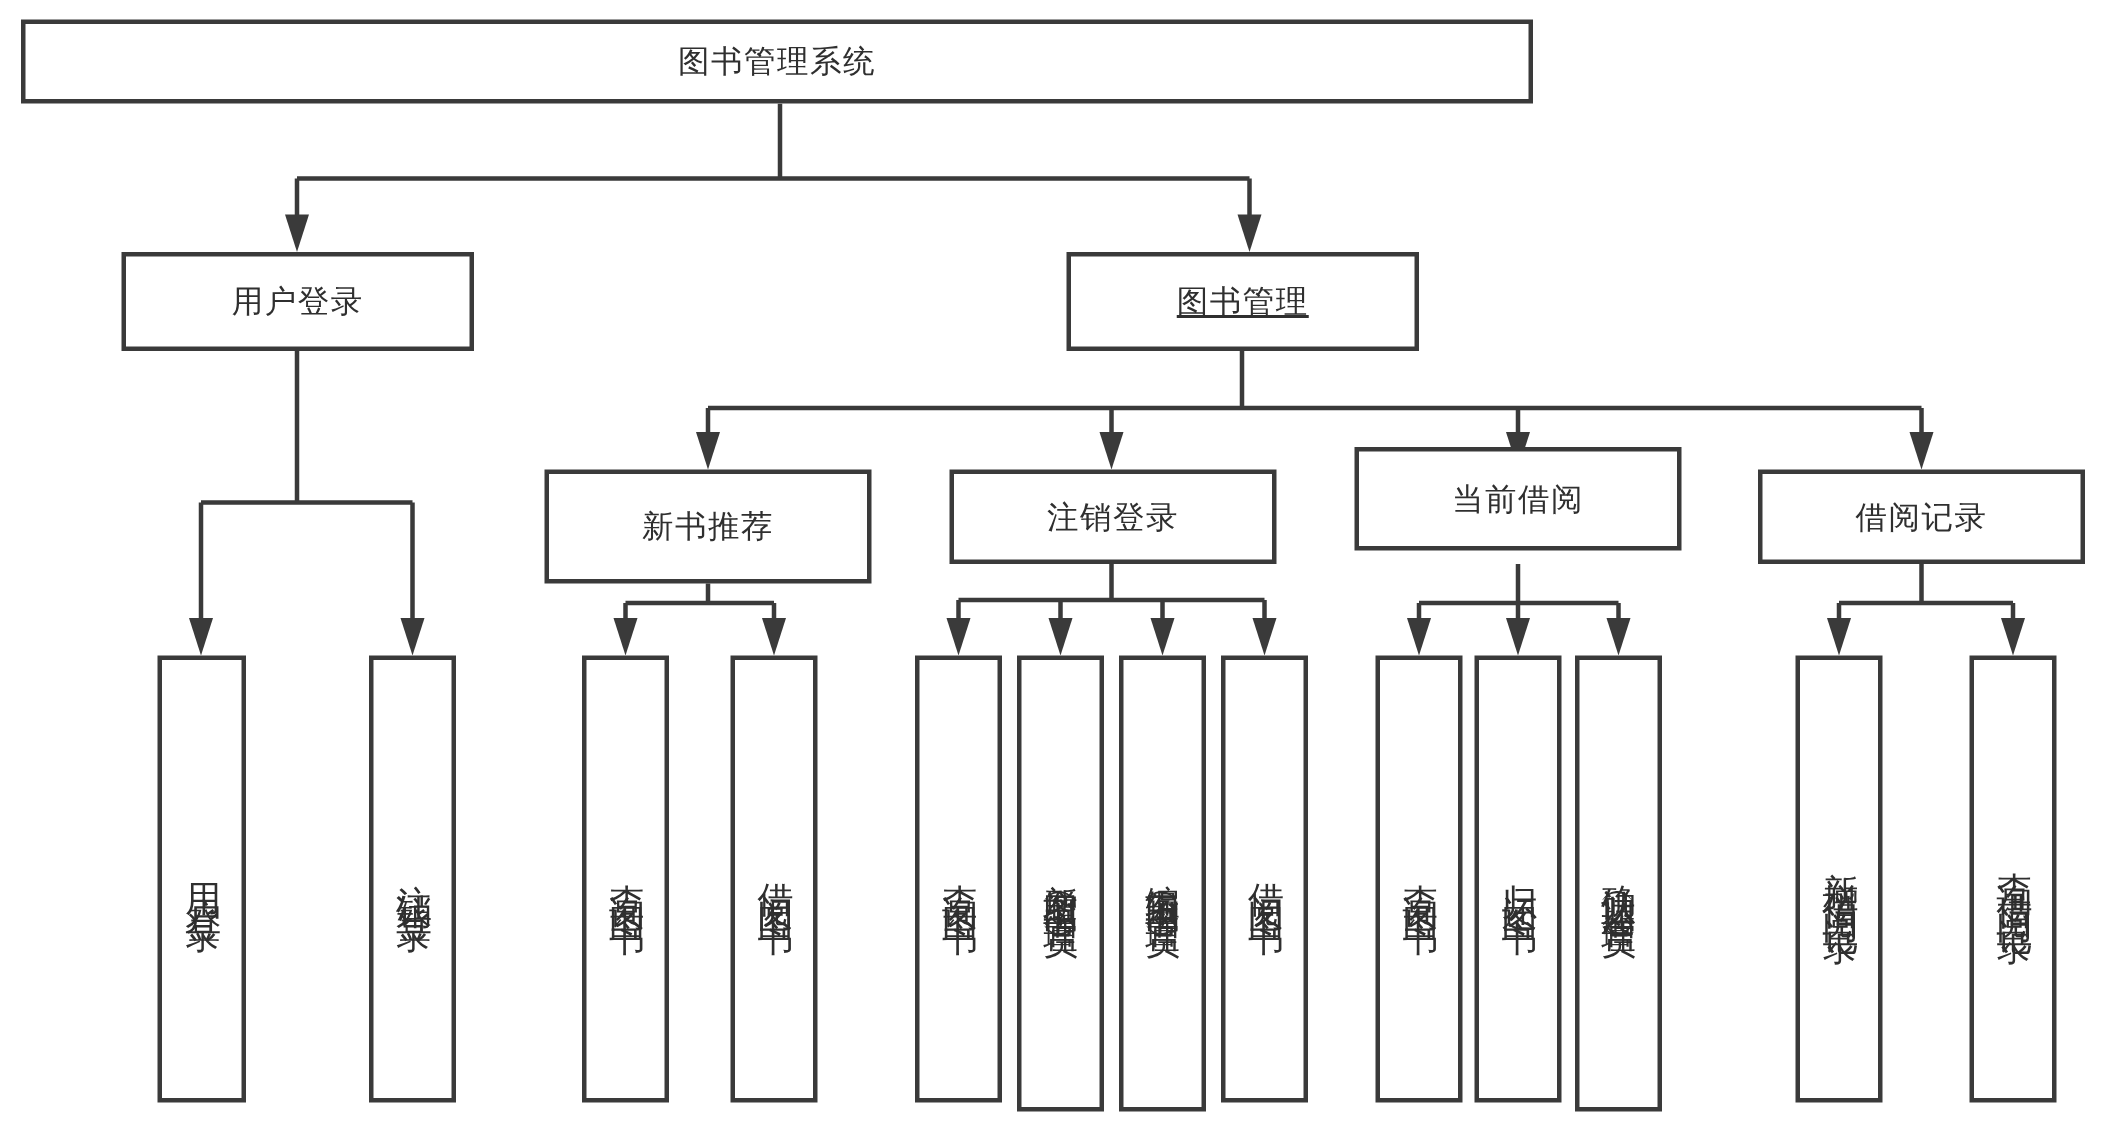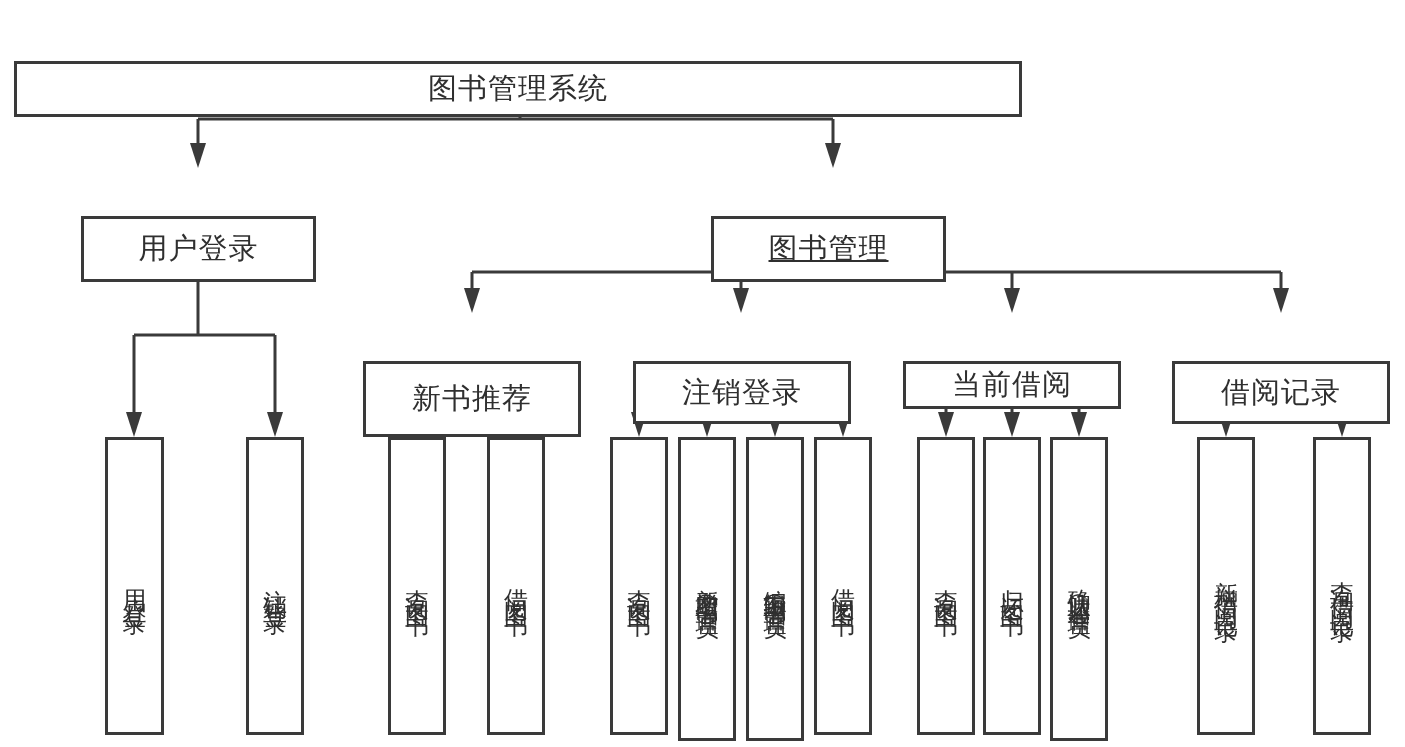--- a/index.html
+++ b/index.html
@@ -42,24 +42,23 @@
     box-sizing:border-box;
     background:var(--box-fill);
     border:3px solid var(--box-border);
     display:flex;
     align-items:center;
     justify-content:center;
     color:var(--text);
     z-index:2;
   }
   .hnode{
-    font-size:29px;
+    font-size:21px;
     letter-spacing:1px;
     white-space:nowrap;
-    margin-top:48px;
   }
   .vnode .vlabel{
     writing-mode:vertical-rl;
     text-orientation:mixed;
     font-size:24px;
     letter-spacing:8px;
     line-height:1;
   }
   .vnode .vlabel.long{
     font-size:23px;
@@ -128,21 +127,21 @@
   <div class="node hnode" style="left:711px;top:168px;width:235px;height:66px;text-decoration:underline;">
     <span>图书管理</span>
   </div>
 
   <div class="node hnode" style="left:363px;top:313px;width:218px;height:76px;">
     <span>新书推荐</span>
   </div>
   <div class="node hnode" style="left:633px;top:313px;width:218px;height:63px;">
     <span>注销登录</span>
   </div>
-  <div class="node hnode" style="left:903px;top:313px;width:218px;height:48px;">
+  <div class="node hnode" style="left:903px;top:298px;width:218px;height:69px;">
     <span>当前借阅</span>
   </div>
   <div class="node hnode" style="left:1172px;top:313px;width:218px;height:63px;">
     <span>借阅记录</span>
   </div>
 
   <div class="node vnode" style="left:105px;top:437px;width:59px;height:298px;">
     <span class="vlabel">用户登录</span>
   </div>
   <div class="node vnode" style="left:246px;top:437px;width:58px;height:298px;">

